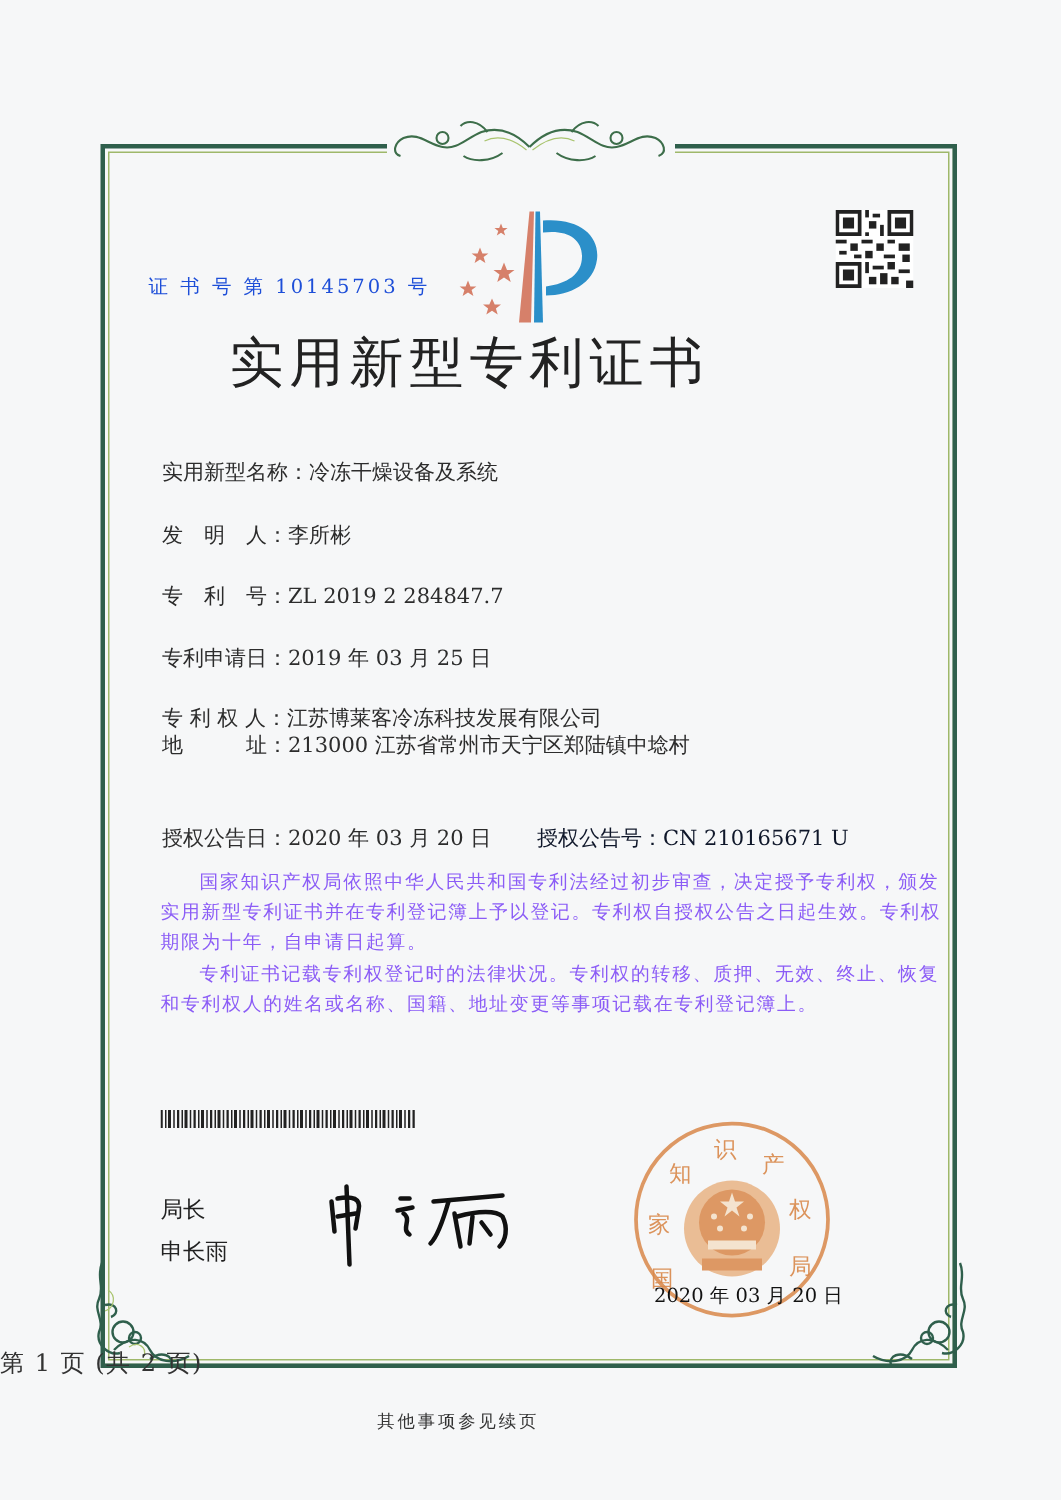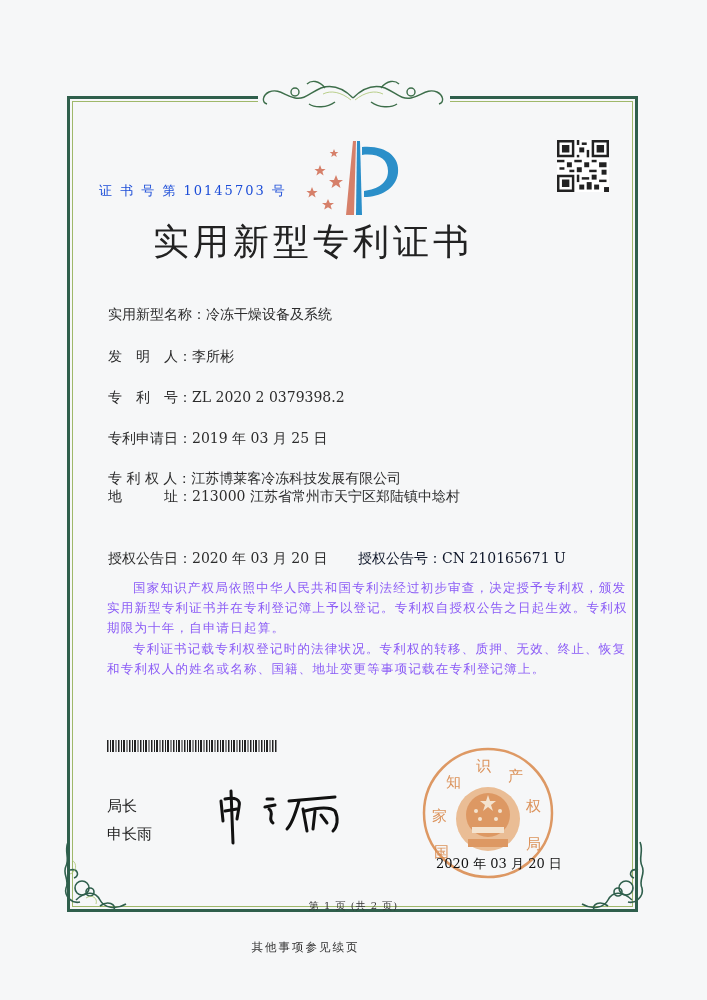--- a/index.html
+++ b/index.html
@@ -43,21 +43,21 @@
 
   .barcode { position: absolute; left: 107px; top: 740px; width: 170px; height: 12px; }
 
   .dir-title { position: absolute; left: 107px; top: 797px; font-family: "DejaVu Sans", "Liberation Sans", sans-serif; font-size: 15px; color: #222; }
   .dir-name { position: absolute; left: 107px; top: 825px; font-family: "DejaVu Sans", "Liberation Sans", sans-serif; font-size: 15px; color: #222; }
   .signature { position: absolute; left: 215px; top: 785px; width: 150px; height: 60px; }
 
   .seal { position: absolute; left: 420px; top: 745px; width: 136px; height: 136px; }
   .seal-date { position: absolute; left: 436px; top: 855px; font-size: 13px; color: #111; }
 
-  .page-no { position: absolute; left: 0; width: 707px; top: 899px; text-align: center; font-size: 10px; color: #333; letter-spacing: 1px; }
+  .page-no { position: absolute; left: 0; width: 707px; top: 899px; font-size: 16px; color: #333; letter-spacing: 1px; }
   .continued { position: absolute; left: 0; width: 611px; top: 940px; text-align: center; font-size: 11.5px; color: #333; letter-spacing: 2px; }
 </style>
 </head>
 <body>
 
 <div class="frame"></div>
 <div class="frame-top-gap"></div>
 
 <svg class="ornament" style="left:255px;top:78px;" width="196" height="34" viewBox="0 0 196 34">
   <g fill="none" stroke="#3d6e4a" stroke-width="1.4">
@@ -154,21 +154,21 @@
 
 <div class="title">实用新型专利证书</div>
 
 <div class="field f1">
   <span class="lbl">实用新型名称：</span><span>冷冻干燥设备及系统</span>
 </div>
 <div class="field f2">
   <span class="lbl">发　明　人：</span><span>李所彬</span>
 </div>
 <div class="field f3">
-  <span class="lbl">专　利　号：</span><span>ZL 2020 2 0379398.2</span>
+  <span class="lbl">专　利　号：</span><span>ZL 2019 2 284847.7</span>
 </div>
 <div class="field f4">
   <span class="lbl">专利申请日：</span><span>2019 年 03 月 25 日</span>
 </div>
 <div class="field f5">
   <span class="lbl">专 利 权 人：</span><span>江苏博莱客冷冻科技发展有限公司</span>
 </div>
 <div class="field f6">
   <span class="lbl">地　　　址：</span><span>213000 江苏省常州市天宁区郑陆镇中埝村</span>
 </div>

